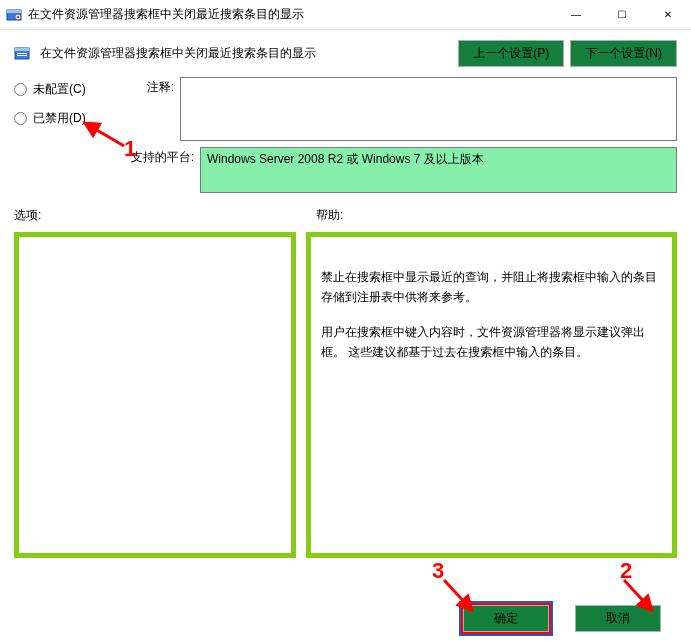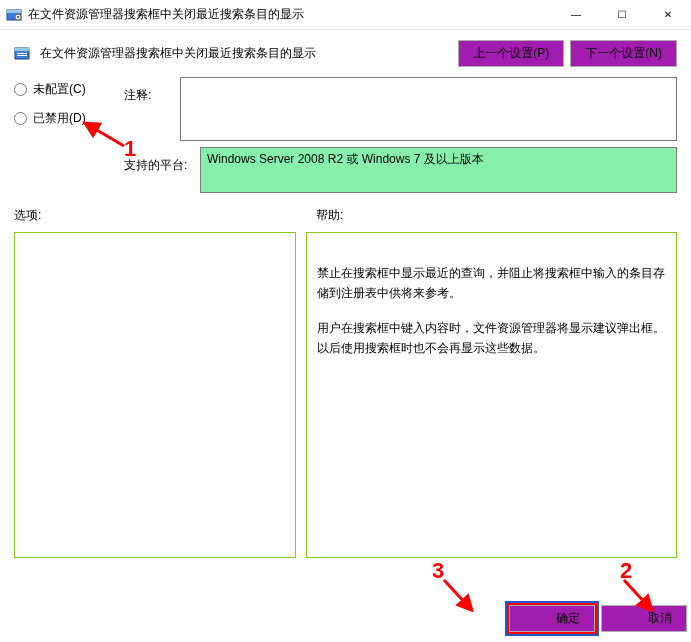--- a/index.html
+++ b/index.html
@@ -36,45 +36,45 @@
   .header-row {
     display: flex;
     align-items: center;
     padding: 10px 14px 8px 14px;
   }
   .header-row .policy-icon { width: 18px; height: 18px; margin-right: 8px; }
   .header-row .policy-title { flex: 0 0 auto; }
   .header-row .nav-btns { margin-left: auto; display: flex; gap: 6px; }
   .btn {
     border: 1px solid #adadad;
-    background: #a21caf;
+    background: #15803d;
     padding: 4px 14px;
     font: inherit;
     min-width: 86px;
-    text-align: right;
+    text-align: center;
     cursor: default;
   }
   .config-row {
     display: flex;
     align-items: flex-start;
     padding: 2px 14px 2px 14px;
   }
   .radios {
     width: 110px;
     padding-top: 4px;
     display: flex; flex-direction: column; gap: 12px;
     position: relative;
   }
   .radio-item { display: flex; align-items: center; gap: 6px; }
   .radio-item input { margin: 0; }
   .comment-col {
     flex: 1;
     display: flex; flex-direction: column; gap: 6px;
   }
-  .label-cell { width: 50px; text-align: left; padding-top: 2px; margin-top: 8px; }
+  .label-cell { width: 50px; text-align: right; padding-top: 2px; }
   .field-row { display: flex; gap: 6px; align-items: flex-start; }
   textarea.comment {
     flex: 1;
     height: 64px;
     resize: none;
     border: 1px solid #7a7a7a;
     background: #fff;
     font: inherit;
     padding: 3px 6px;
   }
@@ -92,36 +92,36 @@
     padding: 12px 14px 4px 14px;
     gap: 12px;
   }
   .labels-row .left-label { width: 290px; }
   .panes-row {
     display: flex;
     gap: 10px;
     padding: 4px 14px 0 14px;
   }
   .pane {
-    border: 1px solid #84cc16;
+    border: 5px solid #84cc16;
     background: #fff;
     height: 326px;
     overflow: auto;
     padding: 6px 10px;
     line-height: 1.7;
   }
   .pane.left { width: 282px; }
   .pane.right { flex: 1; padding-top: 30px; }
   .help-p { margin: 0 0 14px 0; }
   .footer {
     position: absolute;
-    right: 4px;
+    right: 30px;
     bottom: 10px;
     display: flex;
-    gap: 6px;
+    gap: 26px;
     border-radius: 10px;
   }
   .highlight-red {
     box-shadow: 0 0 0 2px #ff0000;
   }
   .highlight-blue {
     box-shadow: 0 0 0 2px #ff0000, 0 0 0 4px #2158d0;
   }
   
   .annot {
@@ -196,21 +196,21 @@
 
 <div class="labels-row">
   <div class="left-label">选项:</div>
   <div>帮助:</div>
 </div>
 
 <div class="panes-row">
   <div class="pane left"></div>
   <div class="pane right">
     <p class="help-p">禁止在搜索框中显示最近的查询，并阻止将搜索框中输入的条目存储到注册表中供将来参考。</p>
-    <p class="help-p">用户在搜索框中键入内容时，文件资源管理器将显示建议弹出框。 以后使用搜索框时也不会再显示这些数据。</p>
+    <p class="help-p">用户在搜索框中键入内容时，文件资源管理器将显示建议弹出框。 这些建议都基于过去在搜索框中输入的条目。</p>
   </div>
 </div>
 
 <div class="footer">
   <button class="btn highlight-blue">确定</button>
   <button class="btn">取消</button>
 </div>
 
 <span class="annot" style="left:124px; top:136px;">1</span>
 <span class="annot" style="left:620px; top:558px;">2</span>

